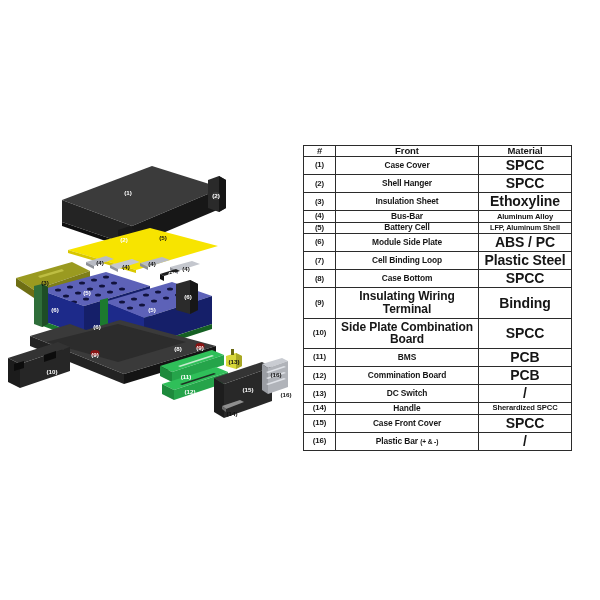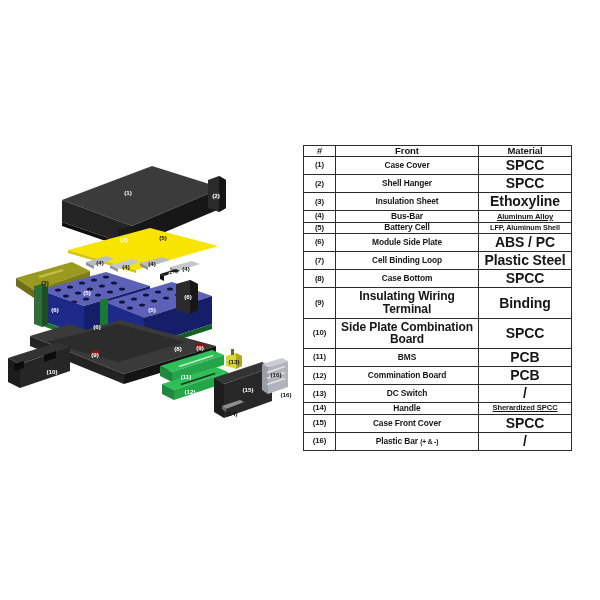--- a/index.html
+++ b/index.html
@@ -36,21 +36,21 @@
   }
   table.legend col.c-num{width:32px;}
   table.legend col.c-item{width:143px;}
   table.legend col.c-mat{width:93px;}
   th.h-num,th.h-item,th.h-mat{font-size:9.5px;}
   td.t-num{font-size:7.8px;}
   td.t-item{font-size:8.4px;}
   td.t-mat{font-size:14px;}
   td.t-item.small{font-size:12px;}
   td.t-mat.small{font-size:7.3px;margin-top:48px;}
-  td.t-mat.tiny{font-size:7.6px;text-decoration:underline;}
+  td.t-mat.tiny{font-size:7.6px;}
   .suffix{font-size:6.6px;font-weight:bold;}
 
   
   #diagram{
     position:absolute;left:0;top:150px;
     width:300px;height:290px;
   }
   #diagram svg{display:block;}
   .lbl{
     font-family:"Liberation Sans", sans-serif;

